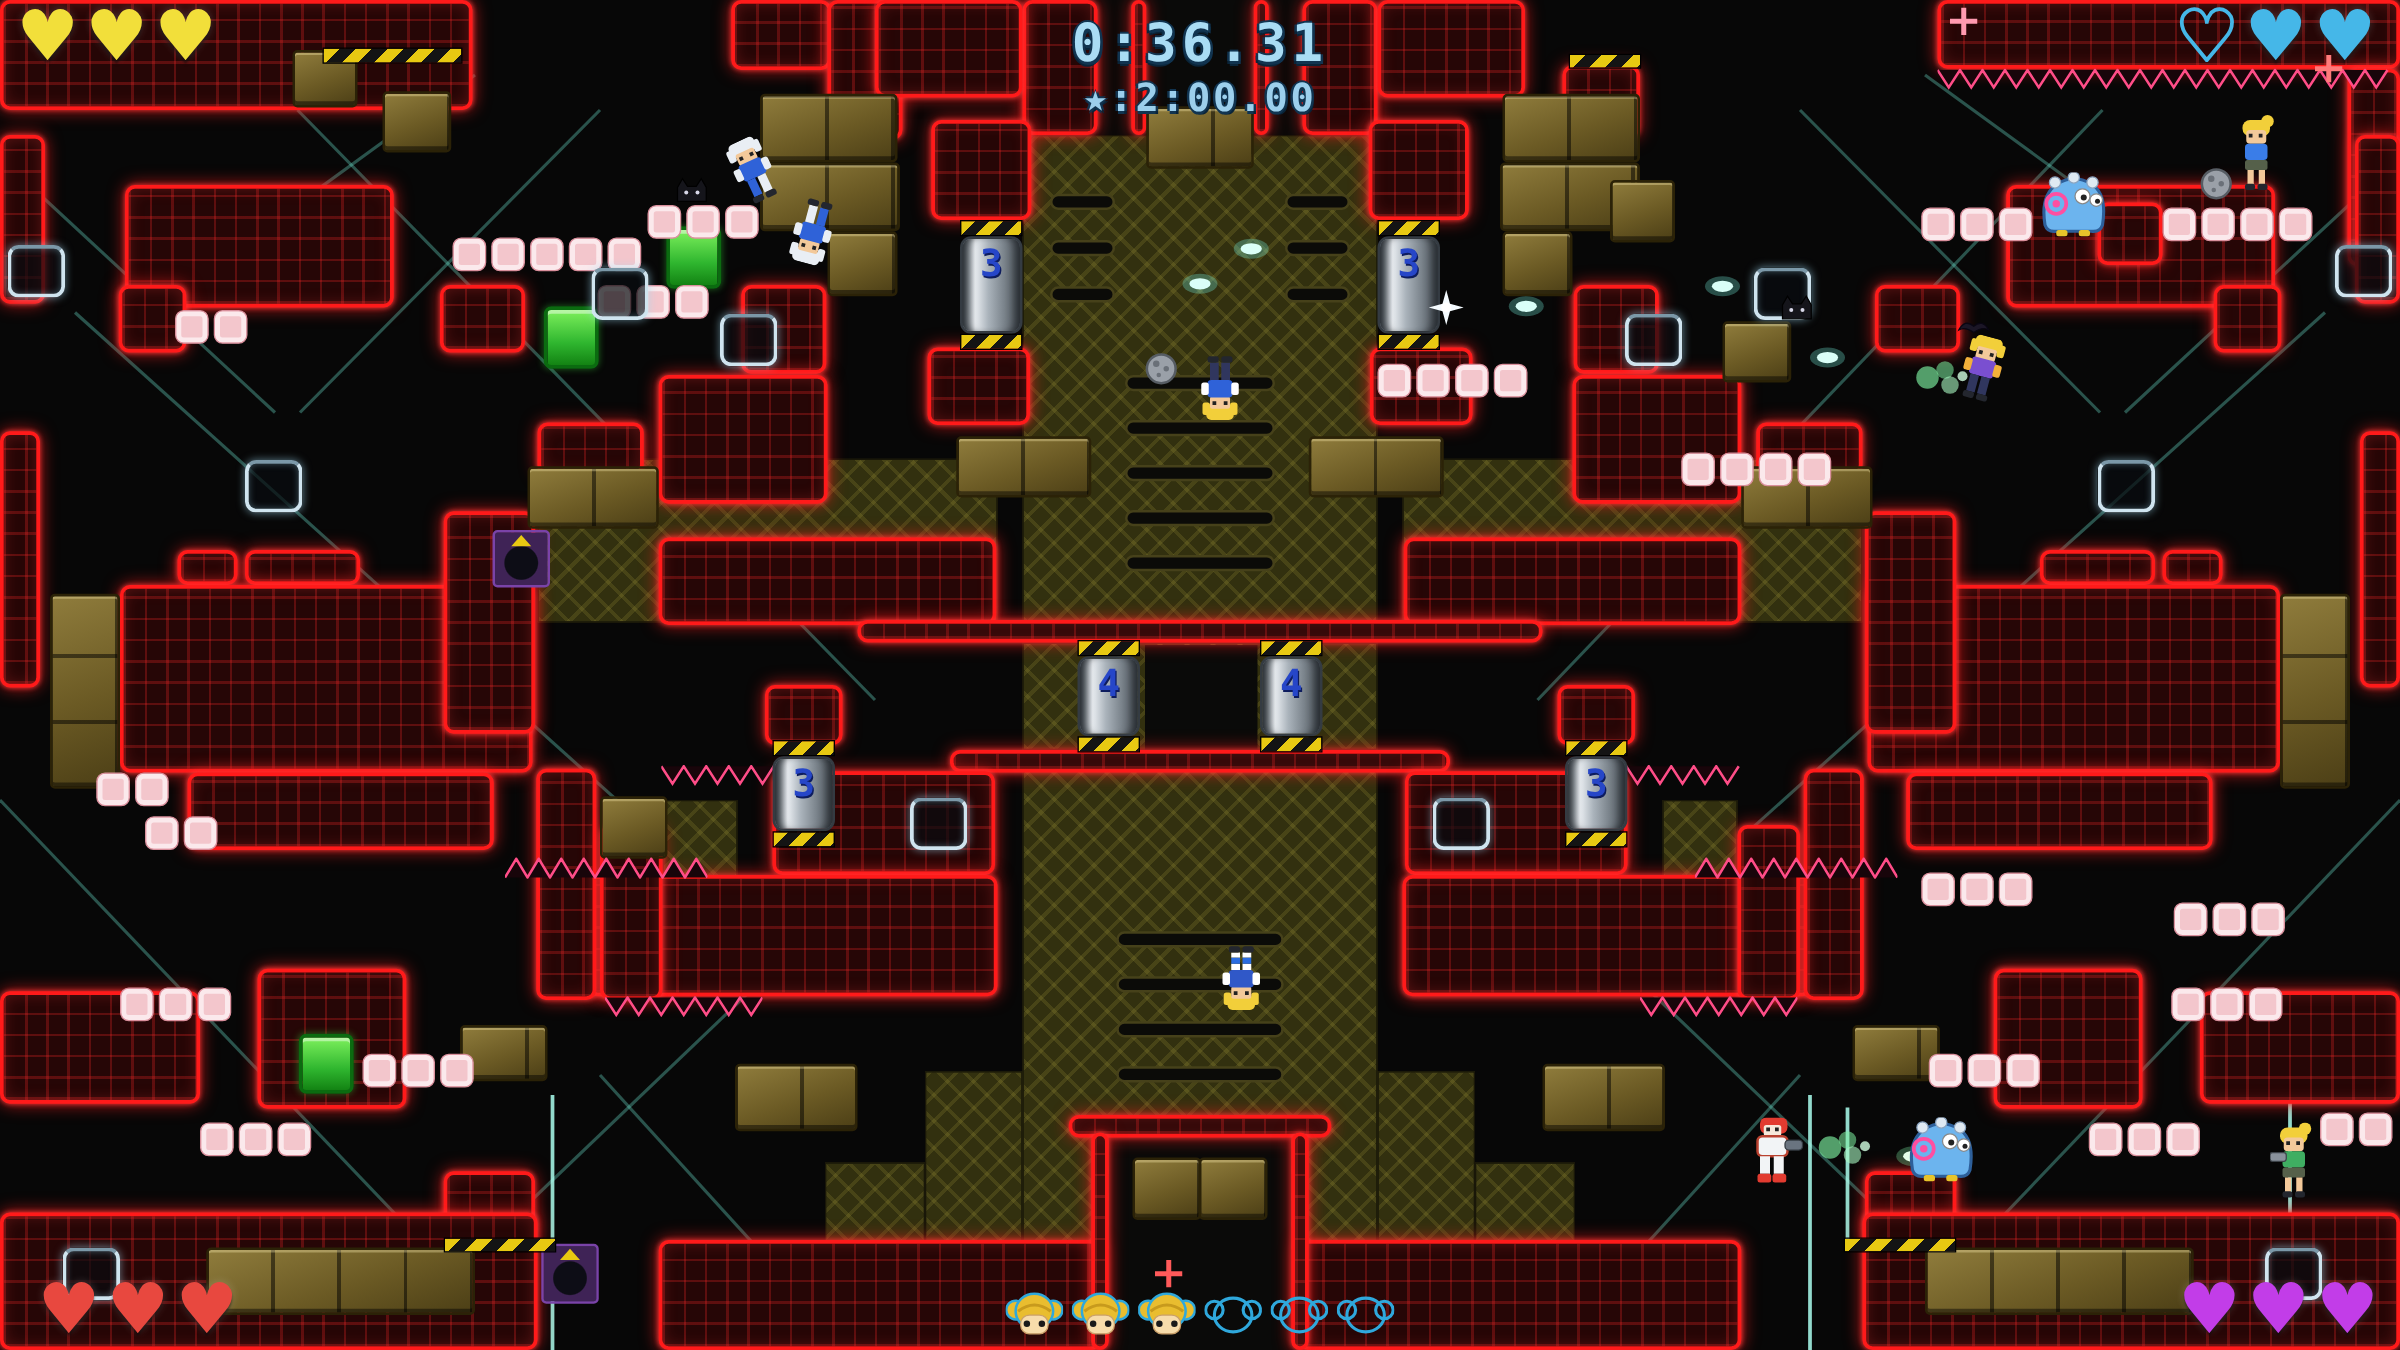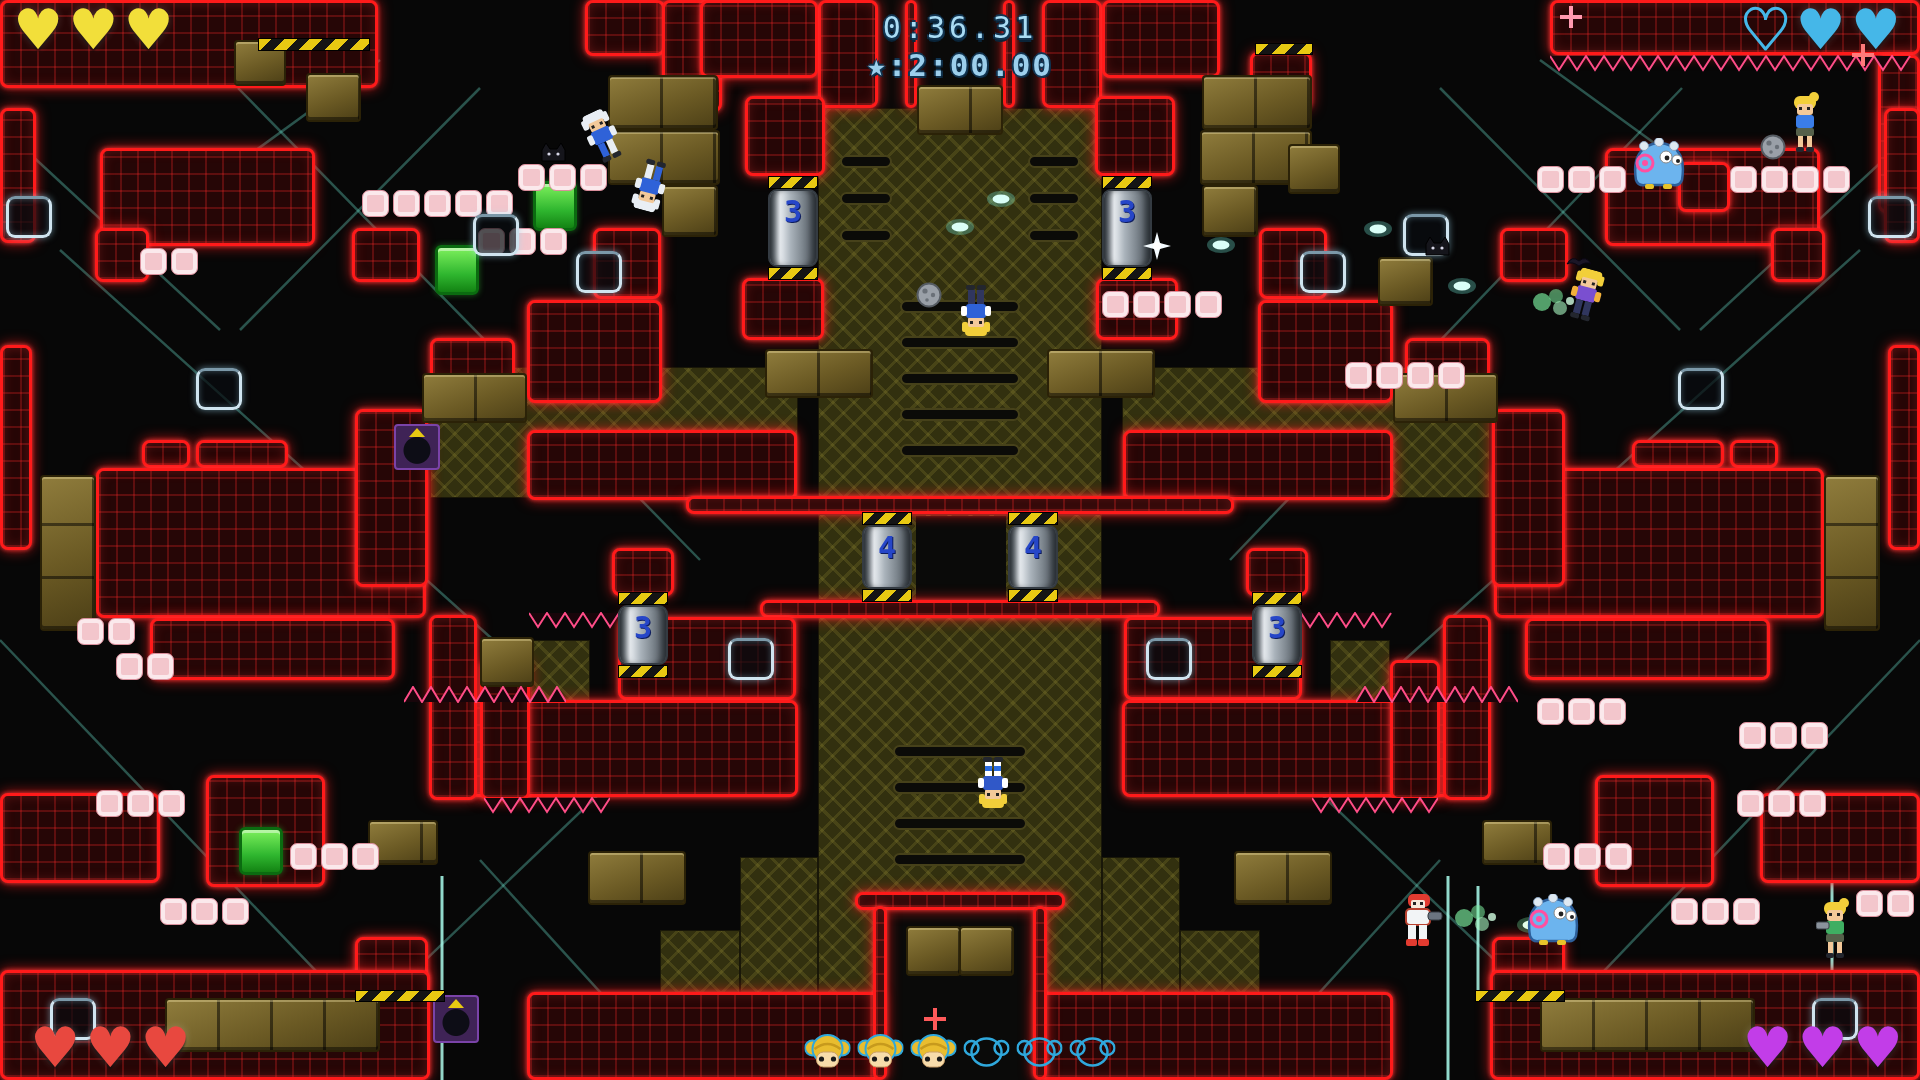--- a/index.html
+++ b/index.html
@@ -44,21 +44,21 @@
   .piston .cyl span{font-weight:bold;font-size:30px;line-height:30px;color:#2646c8;
       text-shadow:1px 1px 0 #0d1c5e;margin-top:6px;font-family:"DejaVu Sans Mono",monospace;}
   .sprite{position:absolute;}
   .spk{position:absolute;}
   
   .hud{position:absolute;z-index:20;display:flex;}
   .heart{font-size:56px;line-height:56px;margin-right:5px;font-family:"DejaVu Sans",sans-serif;
       color:var(--c);text-shadow:0 0 8px rgba(255,255,255,.2),0 3px 2px rgba(0,0,0,.55);}
   .heart.empty{color:rgba(0,0,0,0);-webkit-text-stroke:3px var(--c);text-shadow:none;}
   #timer{position:absolute;z-index:20;top:10px;left:50%;transform:translateX(-50%);text-align:center;}
-  #timer .t1{font-size:30px;font-weight:normal;letter-spacing:4px;color:#a9dcf4;
+  #timer .t1{font-size:42px;font-weight:bold;letter-spacing:4px;color:#a9dcf4;
       text-shadow:-2px 0 0 #113450,2px 0 0 #113450,0 -2px 0 #113450,0 2px 0 #113450,2px 2px 0 #113450,-2px 2px 0 #0a2438,0 4px 0 #0a2438;}
   #timer .t2{font-size:31px;font-weight:bold;letter-spacing:2px;color:#9ccfec;margin-top:2px;
       text-shadow:-2px 0 0 #113450,2px 0 0 #113450,0 -2px 0 #113450,0 2px 0 #113450,2px 2px 0 #0a2438;}
   #tokens{position:absolute;z-index:20;bottom:4px;left:50%;transform:translateX(-50%);display:flex;gap:7px;}
 </style>
 </head>
 <body>
 
 <div id="screen">
   <div id="level">

